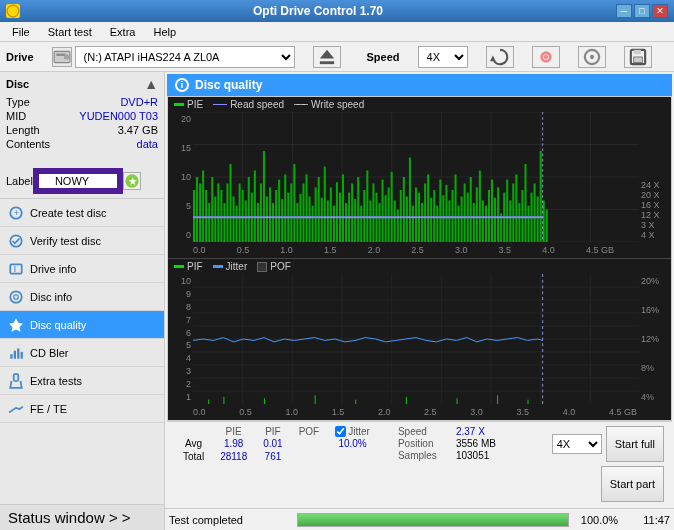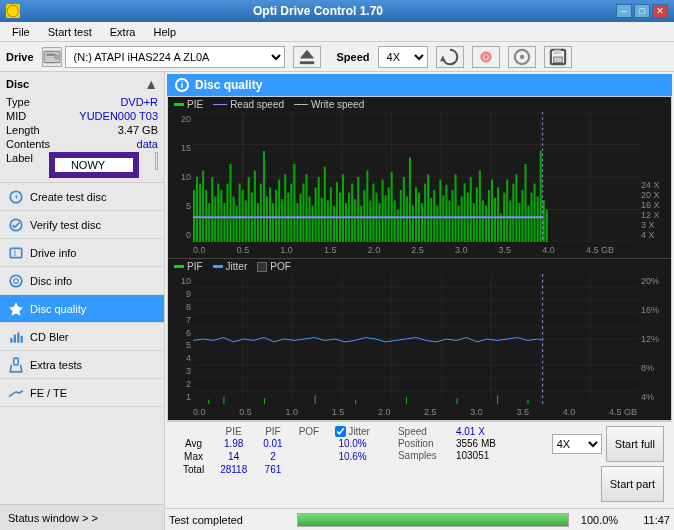--- a/index.html
+++ b/index.html
@@ -36,21 +36,21 @@
     .menu-item { padding: 2px 8px; font-size: 11px; cursor: pointer; color: #000; }
     
     
     .drive-bar {
       background: #f0f0f0;
       border-bottom: 1px solid #ccc;
       height: 30px;
       display: flex;
       align-items: center;
       padding: 0 6px;
-      gap: 8px;
+      gap: 18px;
     }
     .drive-label { font-size: 11px; font-weight: bold; }
     .drive-select {
       height: 22px;
       font-size: 11px;
       border: 1px solid #aaa;
       background: white;
       padding: 0 4px;
       width: 220px;
     }
@@ -88,21 +88,21 @@
       justify-content: space-between;
       margin-bottom: 4px;
       font-weight: bold;
       font-size: 11px;
     }
     .disc-arrow { font-size: 14px; color: #555; cursor: pointer; }
     .disc-row { display: flex; justify-content: space-between; font-size: 11px; margin-bottom: 2px; }
     .disc-row-key { color: #000; }
     .disc-row-val { color: #0000cc; text-align: right; }
     .disc-row-val-black { color: #000; }
-    .label-row { display: flex; align-items: flex-start; gap: 16px; margin-top: 2px; }
+    .label-row { display: flex; align-items: center; gap: 0; margin-top: 18px; }
     .label-input { height: 26px; width: 90px; border: 6px solid #4c1d95; font-size: 11px; padding: 0 16px; }
     .label-icon-btn { height: 18px; width: 18px; background: #f0f0f0; border: 1px solid #aaa; cursor: pointer; display: flex; align-items: center; justify-content: center; font-size: 10px; }
     
     
     .nav-item {
       height: 28px;
       display: flex;
       align-items: center;
       padding: 0 8px;
       gap: 6px;
@@ -115,21 +115,21 @@
     .nav-icon { width: 16px; height: 16px; display: flex; align-items: center; justify-content: center; }
     
     
     .status-window-btn {
       height: 26px;
       display: flex;
       align-items: center;
       padding: 0 8px;
       gap: 4px;
       cursor: pointer;
-      font-size: 11px;
+      font-size: 15px;
       border-top: 1px solid #ccc;
       background: #e0e0e0;
       margin-top: auto;
     }
     
     
     .content-area {
       flex: 1;
       display: flex;
       flex-direction: column;
@@ -754,40 +754,33 @@
             </th>
           </tr>
           <tr>
             <td class="label">Avg</td>
             <td>1.98</td>
             <td>0.01</td>
             <td></td>
             <td>10.0%</td>
           </tr>
           <tr>
-            <td class="label">Max</td>
-            <td>14</td>
-            <td>2</td>
-            <td></td>
-            <td>10.6%</td>
-          </tr>
-          <tr>
             <td class="label">Total</td>
             <td>28118</td>
             <td>761</td>
             <td></td>
             <td></td>
           </tr>
         </tbody>
           </table>
 
         <div class="speed-stats">
           <div class="speed-row">
             <span class="speed-label-s">Speed</span>
-            <span class="speed-val">4.01 X</span>
+            <span class="speed-val">2.37 X</span>
           </div>
           <div class="speed-row">
             <span class="speed-label-s">Position</span>
             <span class="speed-val-black">3556 MB</span>
           </div>
           <div class="speed-row">
             <span class="speed-label-s">Samples</span>
             <span class="speed-val-black">103051</span>
           </div>
         </div>

